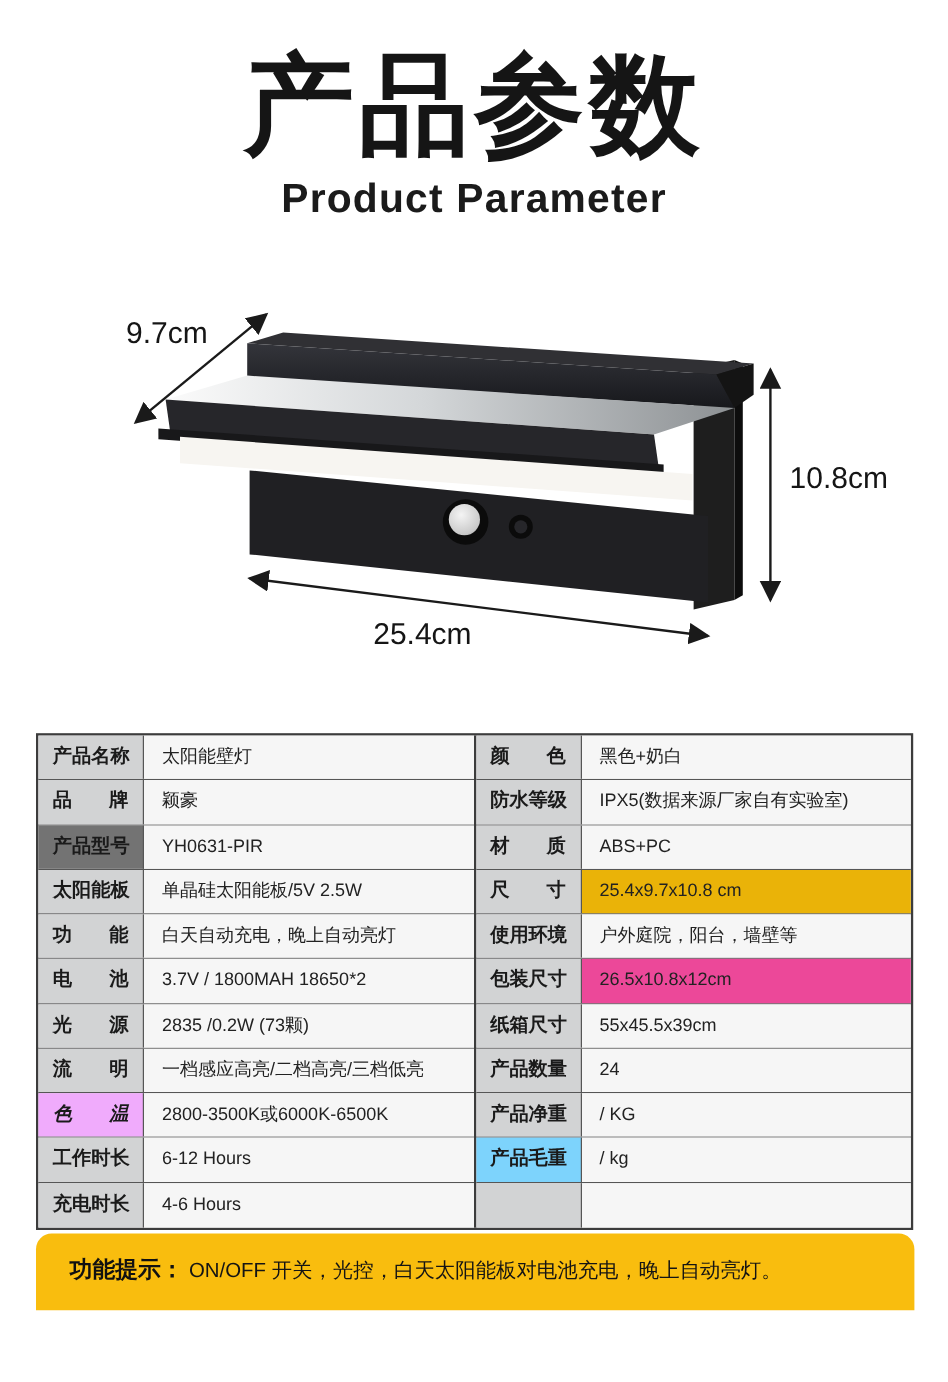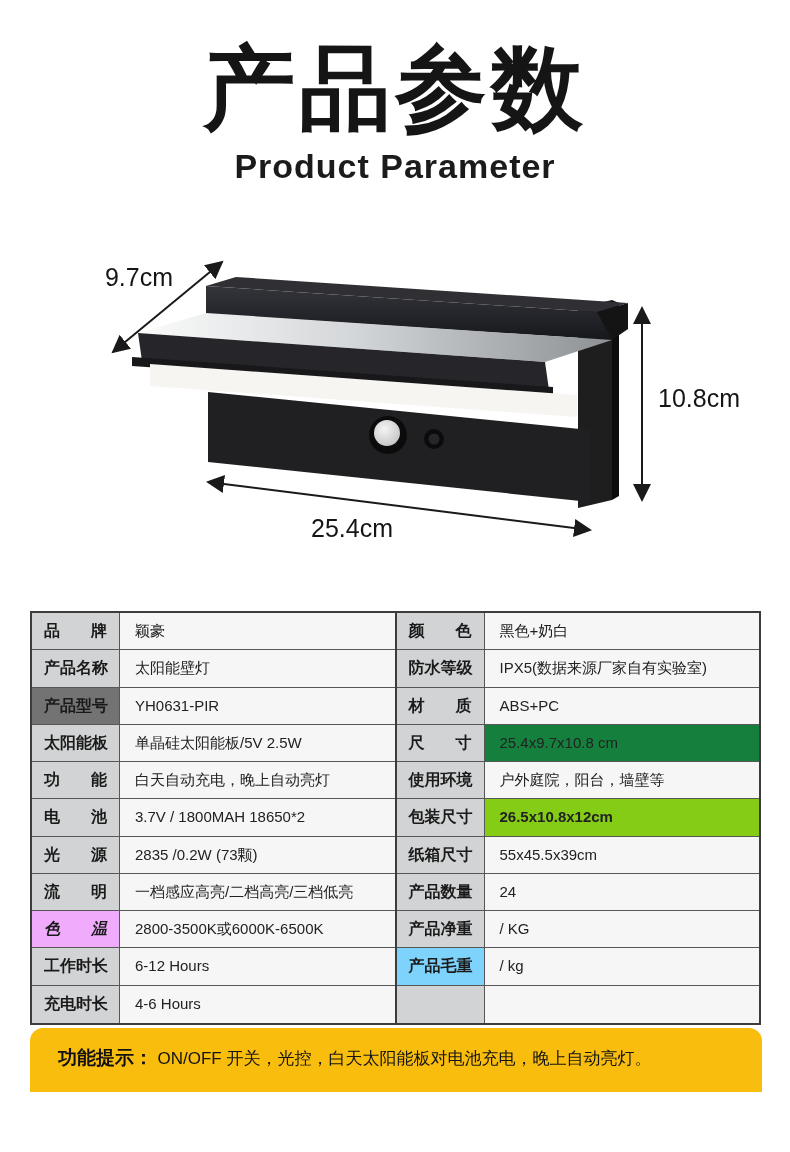--- a/index.html
+++ b/index.html
@@ -162,28 +162,28 @@
       <line x1="208" y1="252" x2="590" y2="300" marker-start="url(#ah)" marker-end="url(#ah)"></line>
     </g>
     <text class="dim-text" x="139" y="56" text-anchor="middle">9.7cm</text>
     <text class="dim-text" x="658" y="177" text-anchor="start">10.8cm</text>
     <text class="dim-text" x="352" y="307" text-anchor="middle">25.4cm</text>
   </svg>
 
   <div class="spec-table">
     <div class="table-half left">
       <div class="spec-row">
+        <div class="cell label" style="background: rgb(210, 211, 212);">产品名称</div>
+        <div class="cell value" style="background: rgb(246, 246, 246);">太阳能壁灯</div>
+      </div>
+      <div class="spec-row">
         <div class="cell label" style="background: rgb(210, 211, 212);">品牌</div>
         <div class="cell value" style="background: rgb(246, 246, 246);">颖豪</div>
       </div>
       <div class="spec-row">
-        <div class="cell label" style="background: rgb(210, 211, 212);">产品名称</div>
-        <div class="cell value" style="background: rgb(246, 246, 246);">太阳能壁灯</div>
-      </div>
-      <div class="spec-row">
         <div class="cell label" style="background: #737373;">产品型号</div>
         <div class="cell value" style="background: rgb(246, 246, 246);">YH0631-PIR</div>
       </div>
       <div class="spec-row">
         <div class="cell label" style="background: rgb(210, 211, 212);">太阳能板</div>
         <div class="cell value" style="background: rgb(246, 246, 246);">单晶硅太阳能板/5V 2.5W</div>
       </div>
       <div class="spec-row">
         <div class="cell label" style="background: rgb(210, 211, 212);">功能</div>
         <div class="cell value" style="background: rgb(246, 246, 246);">白天自动充电，晚上自动亮灯</div>
@@ -221,29 +221,29 @@
       <div class="spec-row">
         <div class="cell label" style="background: rgb(210, 211, 212);">防水等级</div>
         <div class="cell value" style="background: rgb(246, 246, 246);">IPX5(数据来源厂家自有实验室)</div>
       </div>
       <div class="spec-row">
         <div class="cell label" style="background: rgb(210, 211, 212);">材质</div>
         <div class="cell value" style="background: rgb(246, 246, 246);">ABS+PC</div>
       </div>
       <div class="spec-row">
         <div class="cell label" style="background: rgb(210, 211, 212);">尺寸</div>
-        <div class="cell value" style="background: #15803d;">25.4x9.7x10.8 cm</div>
+        <div class="cell value" style="background: #eab308;">25.4x9.7x10.8 cm</div>
       </div>
       <div class="spec-row">
         <div class="cell label" style="background: rgb(210, 211, 212);">使用环境</div>
         <div class="cell value" style="background: rgb(246, 246, 246);">户外庭院，阳台，墙壁等</div>
       </div>
       <div class="spec-row">
         <div class="cell label" style="background: rgb(210, 211, 212);">包装尺寸</div>
-        <div class="cell value" style="background: #84cc16; font-weight: bold;">26.5x10.8x12cm</div>
+        <div class="cell value" style="background: #ec4899;">26.5x10.8x12cm</div>
       </div>
       <div class="spec-row">
         <div class="cell label" style="background: rgb(210, 211, 212);">纸箱尺寸</div>
         <div class="cell value" style="background: rgb(246, 246, 246);">55x45.5x39cm</div>
       </div>
       <div class="spec-row">
         <div class="cell label" style="background: rgb(210, 211, 212);">产品数量</div>
         <div class="cell value" style="background: rgb(246, 246, 246);">24</div>
       </div>
       <div class="spec-row">

